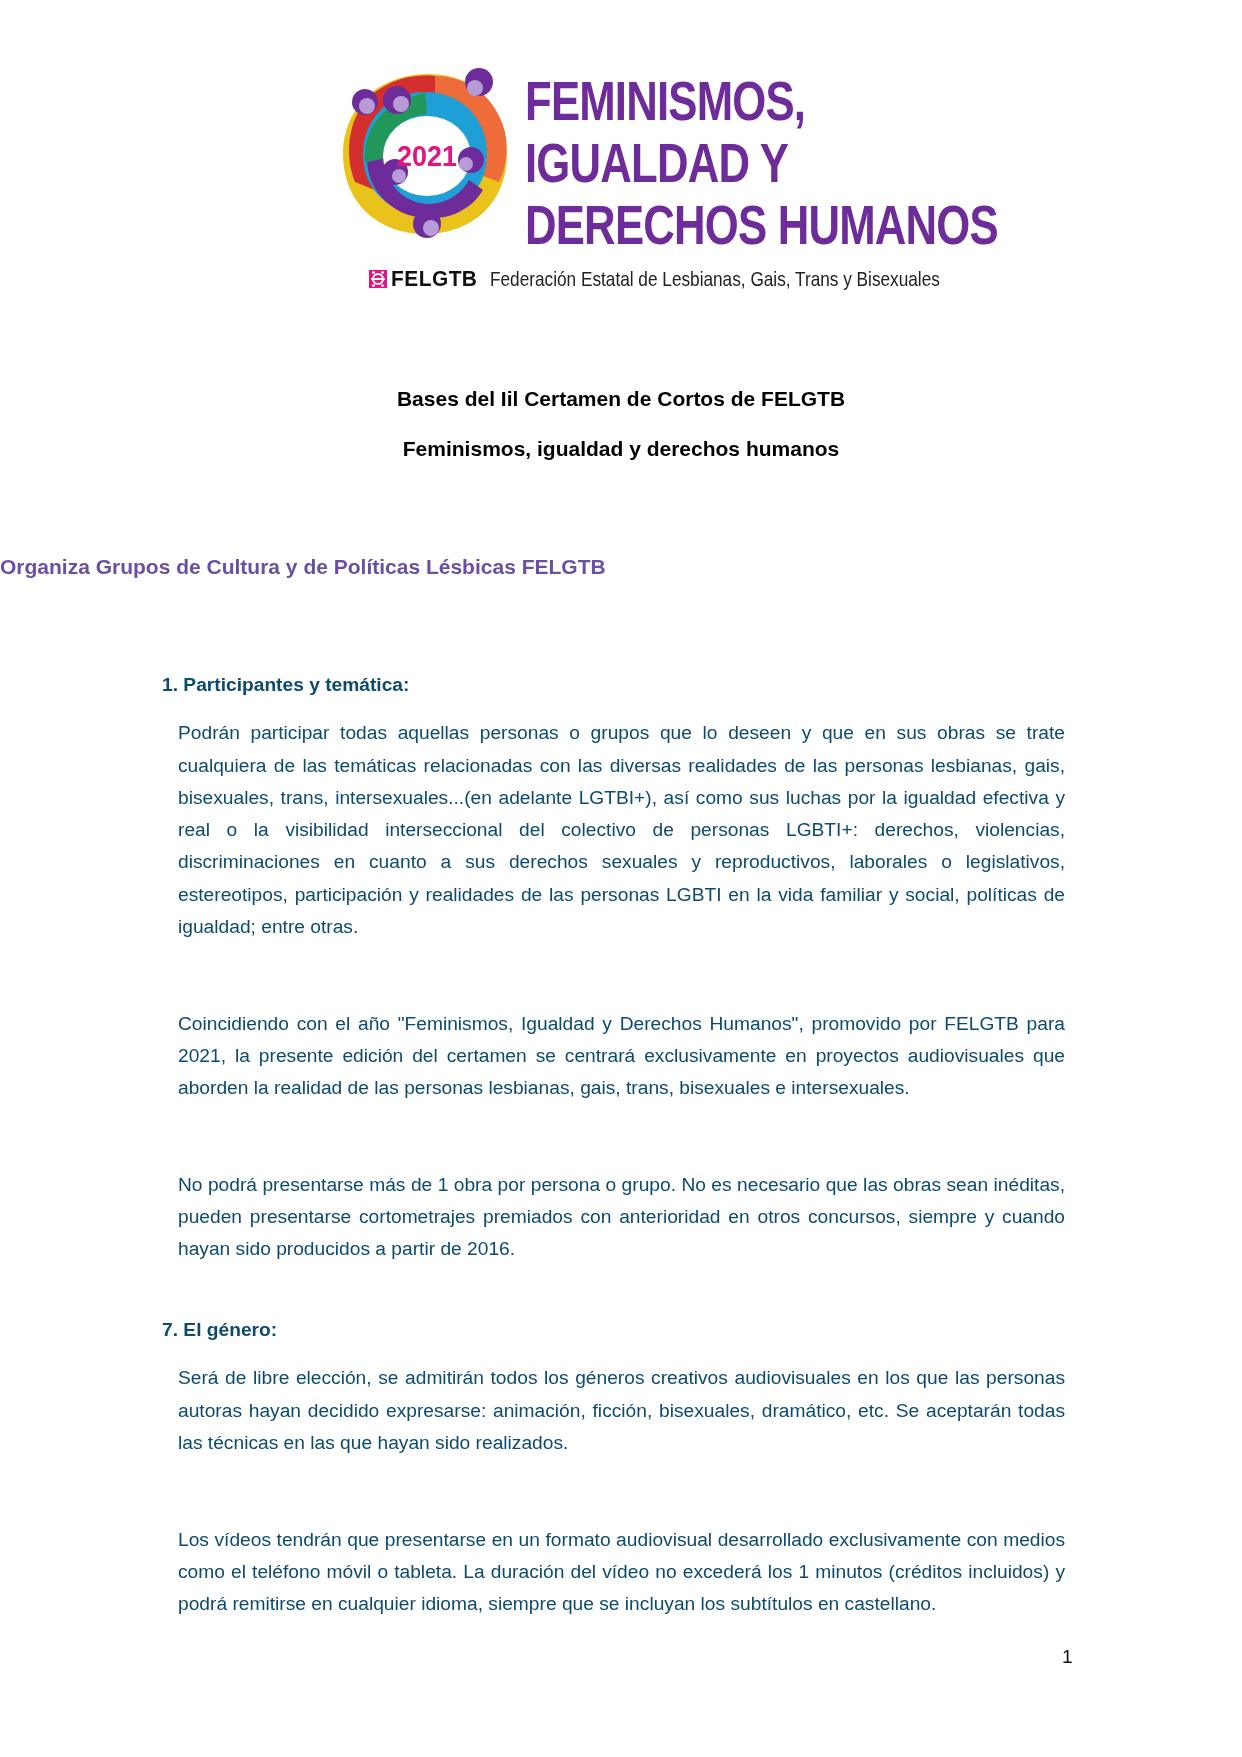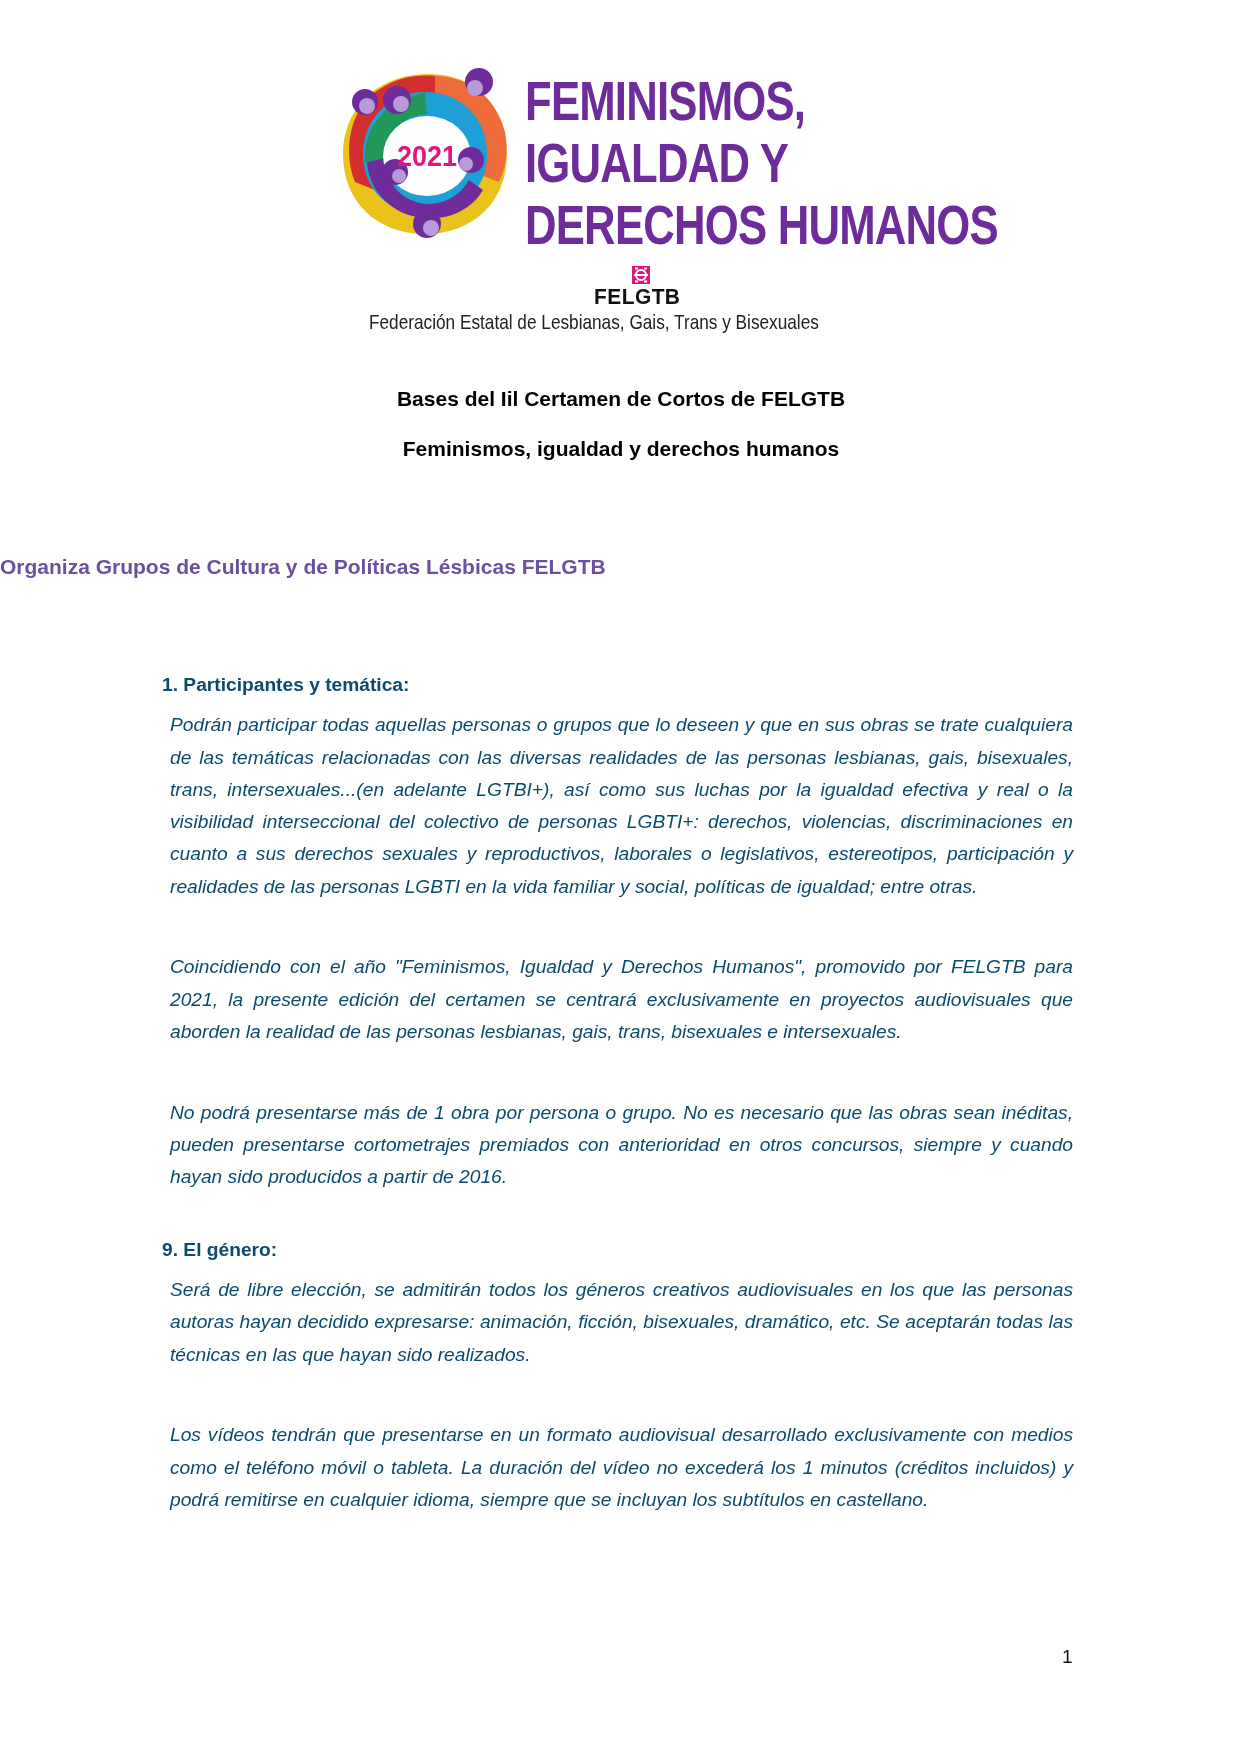--- a/index.html
+++ b/index.html
@@ -53,21 +53,20 @@
     white-space: nowrap;
   }
   .logo-title div { display: block; }
   .logo-org {
     position: absolute;
     left: 34px;
     top: 204px;
     display: flex;
     align-items: center;
     white-space: nowrap;
-    flex-direction: column;
   }
   .org-icon {
     width: 18px;
     height: 18px;
     margin-right: 4px;
   }
   .org-acronym {
     font-weight: 700;
     font-size: 22px;
     color: #111;
@@ -117,23 +116,22 @@
     font-family: "Liberation Sans", sans-serif;
     font-size: 19.2px;
     line-height: 32.3px;
     color: #0c4a6e;
   }
   .section-heading {
     font-weight: 700;
     margin: 0;
   }
   .para {
-    margin: 8px;
+    margin: 16px;
     text-align: justify;
-    font-style: italic;
   }
   .gap { height: 32.3px; }
 
   .page-number {
     position: absolute;
     left: 1062px;
     top: 1646px;
     font-size: 19px;
     font-family: "Liberation Sans", sans-serif;
     color: #111;
@@ -202,21 +200,21 @@
     <div>
       <p class="section-heading">1. Participantes y temática:</p>
       <p class="para">Podrán participar todas aquellas personas o grupos que lo deseen y que en sus obras se trate cualquiera de las temáticas relacionadas con las diversas realidades de las personas lesbianas, gais, bisexuales, trans, intersexuales...(en adelante LGTBI+), así como sus luchas por la igualdad efectiva y real o la visibilidad interseccional del colectivo de personas LGBTI+: derechos, violencias, discriminaciones en cuanto a sus derechos sexuales y reproductivos, laborales o legislativos, estereotipos, participación y realidades de las personas LGBTI  en la vida familiar y social, políticas de igualdad; entre otras.</p>
       <div class="gap"></div>
       <p class="para">Coincidiendo con el año "Feminismos, Igualdad y Derechos Humanos", promovido por FELGTB para 2021, la presente edición del certamen se centrará exclusivamente en proyectos audiovisuales que aborden la realidad de las personas lesbianas, gais, trans, bisexuales e intersexuales.</p>
       <div class="gap"></div>
       <p class="para">No podrá presentarse más de 1 obra por persona o grupo. No es necesario que las obras sean inéditas, pueden presentarse cortometrajes premiados con anterioridad en otros concursos, siempre y cuando hayan sido producidos a partir de 2016.</p>
     </div>
     <div class="gap"></div>
     <div>
-      <p class="section-heading">9. El género:</p>
+      <p class="section-heading">7. El género:</p>
       <p class="para">Será de libre elección, se admitirán todos los géneros creativos audiovisuales en los que las personas autoras hayan decidido expresarse: animación, ficción, bisexuales, dramático, etc. Se aceptarán todas las técnicas en las que hayan sido realizados.</p>
     </div>
     <div class="gap"></div>
     <div>
       <p class="para">Los vídeos tendrán que presentarse en un formato audiovisual desarrollado exclusivamente con medios como el teléfono móvil o tableta. La duración del vídeo no excederá los 1 minutos (créditos incluidos) y podrá remitirse en cualquier idioma, siempre que se incluyan los subtítulos en castellano.</p>
     </div>
   </div>
 
   <div class="page-number">1</div>
 </div>

